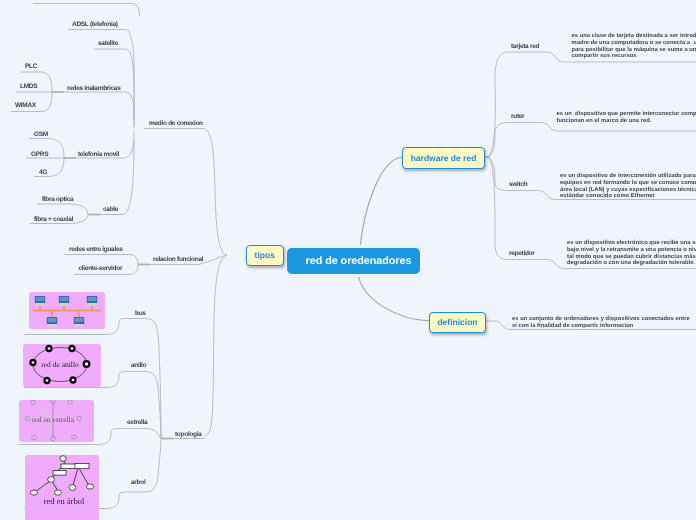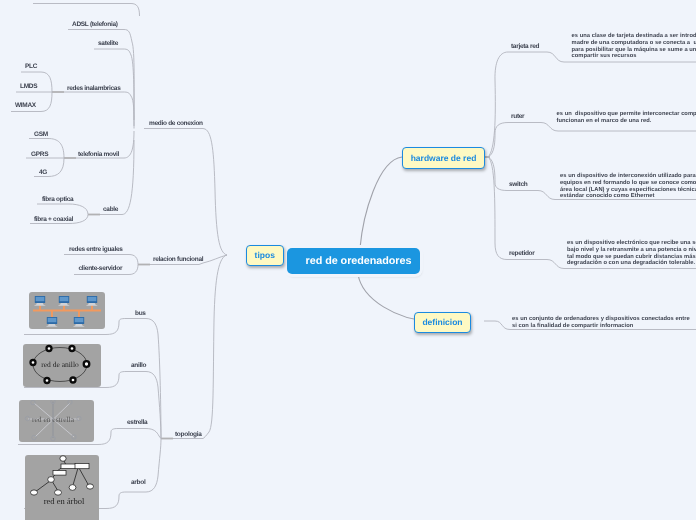--- a/index.html
+++ b/index.html
@@ -20,21 +20,21 @@
 
   .b-node{position:absolute;background:#fef9c3;border:1.6px solid #1b8ae0;border-radius:4px;
      box-shadow:1px 2px 3px rgba(0,0,0,.3);
      display:flex;align-items:center;justify-content:center;}
   .b-node span{color:#1b8ae0;font-weight:bold;font-size:8.5px;}
 
   .lbl{position:absolute;font-size:6.5px;color:#3e4350;white-space:nowrap;
        font-weight:600;letter-spacing:-0.3px;line-height:7px;}
   .para{position:absolute;font-size:5.75px;color:#3e4350;line-height:6.8px;
         font-weight:bold;letter-spacing:.05px;white-space:pre;}
-  .imgcard{position:absolute;background:#a3a3a3;border-radius:3px;overflow:hidden;}
+  .imgcard{position:absolute;background:#f0abfc;border-radius:3px;overflow:hidden;}
   .imgcard svg{display:block;}
 </style>
 </head>
 <body>
 
 <div id="stage">
 
   <svg id="links" viewBox="0 0 696 520" xmlns="http://www.w3.org/2000/svg">
 
     <path d="M287,255 L264,255"></path>
@@ -105,21 +105,21 @@
   </div>
 
   <div class="b-node" style="left:246px;top:244.5px;width:35.5px;height:19.5px;">
     <span>tipos</span>
   </div>
 
   <div class="b-node" style="left:402px;top:147px;width:81px;height:20px;">
     <span>hardware de red</span>
   </div>
 
-  <div class="b-node" style="left:414px;top:311.5px;width:55px;height:19.5px;">
+  <div class="b-node" style="left:429px;top:311.5px;width:55px;height:19.5px;">
     <span>definicion</span>
   </div>
 
   <div class="lbl" style="left:511px;top:43.0px;">tarjeta red</div>
   <div class="para" style="left:571.5px;top:33px;">es una clase de tarjeta destinada a ser introd
 madre de una computadora o se conecta a  u
 para posibilitar que la máquina se sume a un
 compartir sus recursos</div>
 
   <div class="lbl" style="left:511px;top:113.0px;">ruter</div>

